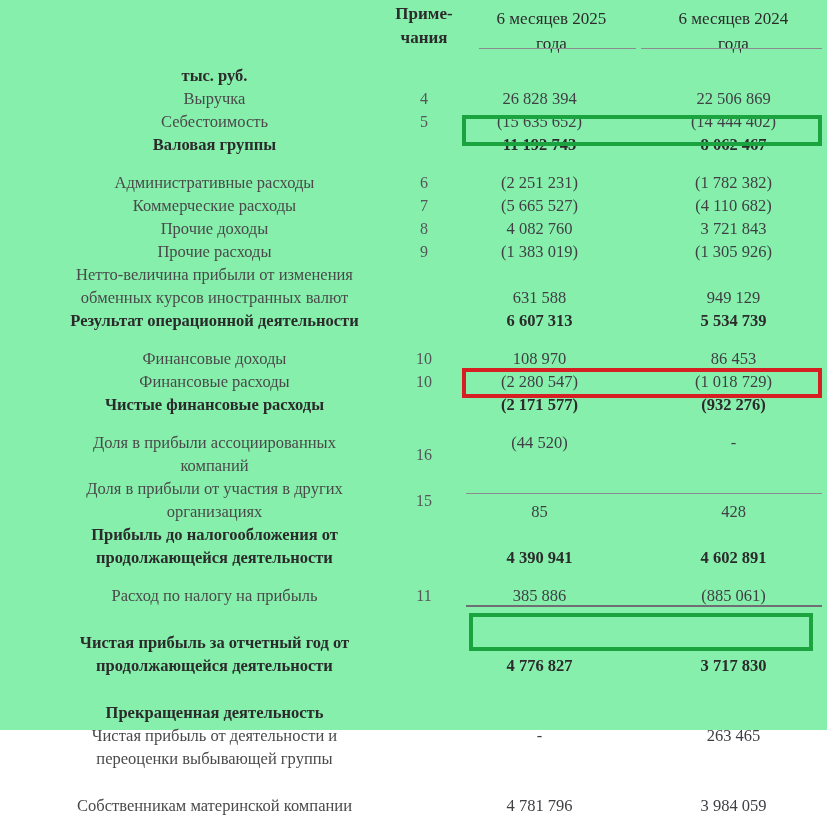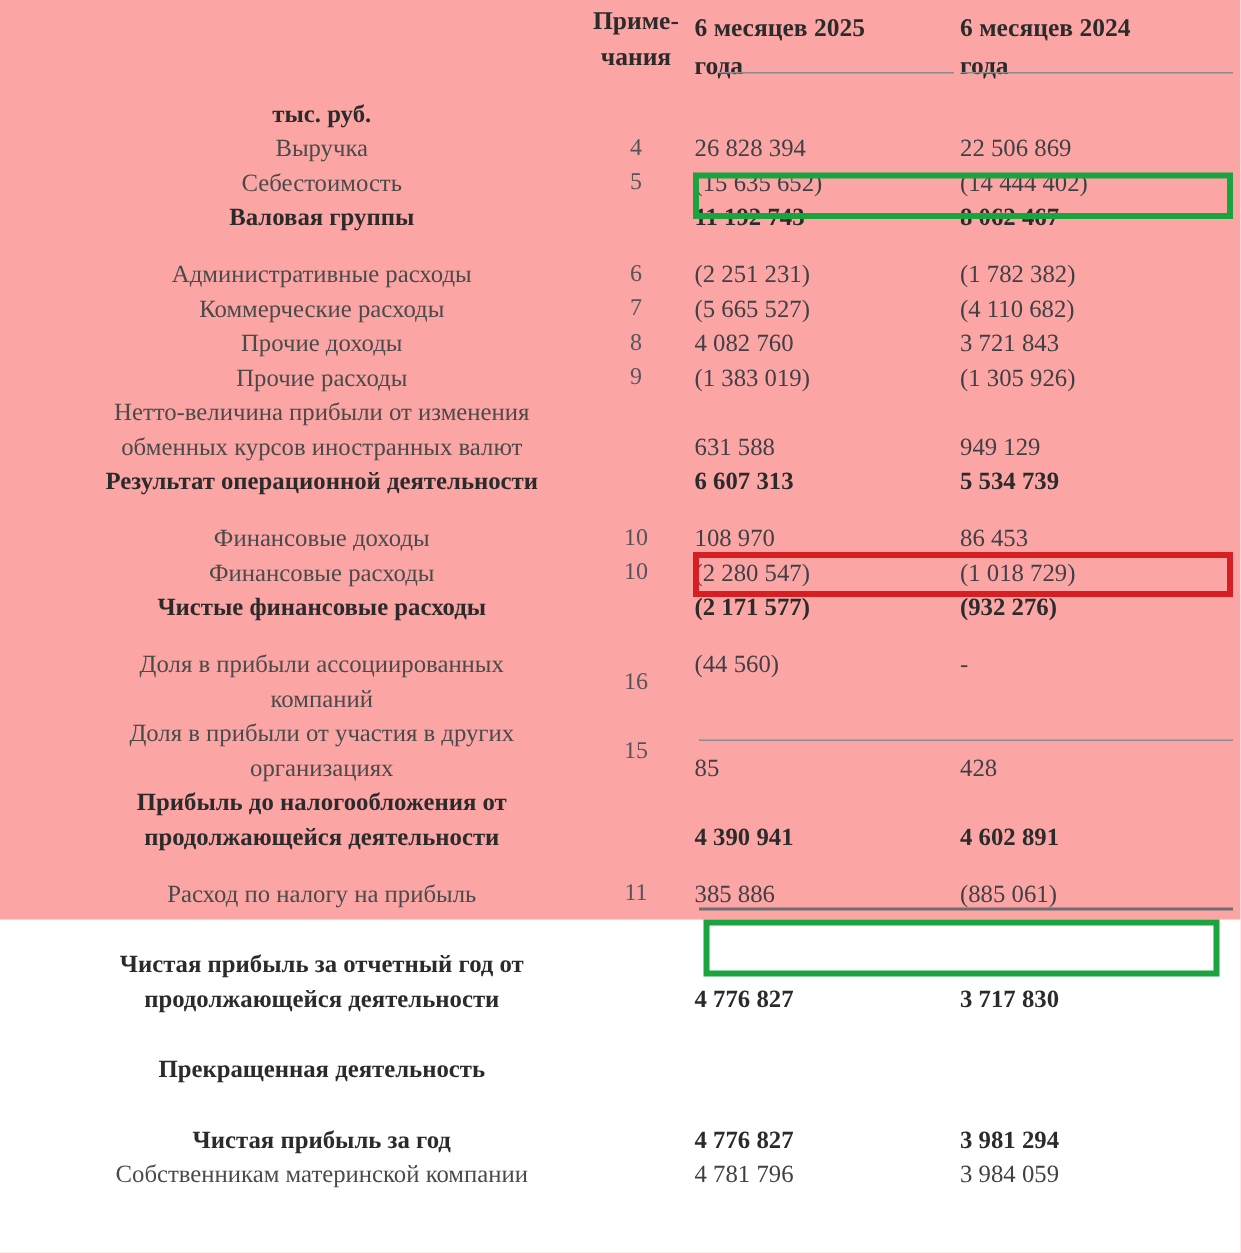--- a/index.html
+++ b/index.html
@@ -14,22 +14,22 @@
     font-family: "Liberation Serif", "DejaVu Serif", serif;
     color: #4a4a4a;
     overflow: hidden;
     position: relative;
   }
 
   
   #page {
     position: relative;
     width: 827px;
-    height: 613px;
-    background: #fca5a5;
+    height: 730px;
+    background: #86efac;
   }
 
   
   .fin-table {
     position: absolute;
     left: 0;
     top: 0;
     width: 827px;
     border-collapse: collapse;
     table-layout: fixed;
@@ -50,21 +50,21 @@
     white-space: pre-line;
   }
   .cell-note {
     text-align: center;
     vertical-align: middle;
     line-height: 23px;
     font-size: 16px;
     color: #55555a;
   }
   .cell-val {
-    text-align: left;
+    text-align: center;
     line-height: 23px;
     white-space: pre-line;
     color: #3f3f44;
     font-family: Liberation Serif, serif;
   }
   .cell-val.v1 { padding-right: 24px; }
   .cell-val.v2 { }
 
   .bold { font-weight: bold; color: #2b2b2b; }
 
@@ -78,21 +78,22 @@
     text-align: center;
     font-weight: bold;
     font-size: 17px;
     color: #2b2b2b;
     line-height: 24px;
     vertical-align: top;
     padding-top: 2px;
     white-space: pre-line;
   }
   .hdr-val {
-    font-weight: bold;
+    text-align: center;
+    font-weight: normal;
     font-size: 17px;
     color: #2b2b2b;
     line-height: 25px;
     vertical-align: top;
     padding-top: 6px;
     white-space: pre-line;
   }
 
   
   .rule {
@@ -233,21 +234,21 @@
       </tr>
 
       <tr class="spacer">
           <td colspan="4"></td>
         </tr>
 
       <tr>
         <td class="cell-label">Доля в прибыли ассоциированных
 компаний</td>
         <td class="cell-note">16</td>
-        <td class="cell-val v1" style="vertical-align:top">(44 560)</td>
+        <td class="cell-val v1" style="vertical-align:top">(44 520)</td>
         <td class="cell-val v2" style="vertical-align:top">-</td>
       </tr>
       <tr>
         <td class="cell-label"> Доля в прибыли от участия в других
 организациях</td>
         <td class="cell-note">15</td>
         <td class="cell-val v1">
 85</td>
         <td class="cell-val v2">
 428</td>
@@ -291,31 +292,32 @@
       <tr class="spacer-lg">
           <td colspan="4"></td>
         </tr>
 
       <tr>
         <td class="cell-label bold">Прекращенная деятельность</td>
         <td class="cell-note"></td>
         <td class="cell-val v1"></td>
         <td class="cell-val v2"></td>
       </tr>
+      <tr>
+        <td class="cell-label">Чистая прибыль от деятельности и
+переоценки выбывающей группы</td>
+        <td class="cell-note"></td>
+        <td class="cell-val v1" style="vertical-align:top">-</td>
+        <td class="cell-val v2" style="vertical-align:top">263 465</td>
+      </tr>
 
       <tr class="spacer-lg">
           <td colspan="4"></td>
         </tr>
 
-      <tr>
-        <td class="cell-label bold">Чистая прибыль за год</td>
-        <td class="cell-note"></td>
-        <td class="cell-val v1 bold">4 776 827</td>
-        <td class="cell-val v2 bold">3 981 294</td>
-      </tr>
       <tr>
         <td class="cell-label">Собственникам материнской компании</td>
         <td class="cell-note"></td>
         <td class="cell-val v1">4 781 796</td>
         <td class="cell-val v2">3 984 059</td>
       </tr>
 
     </tbody>
   </table>
 

